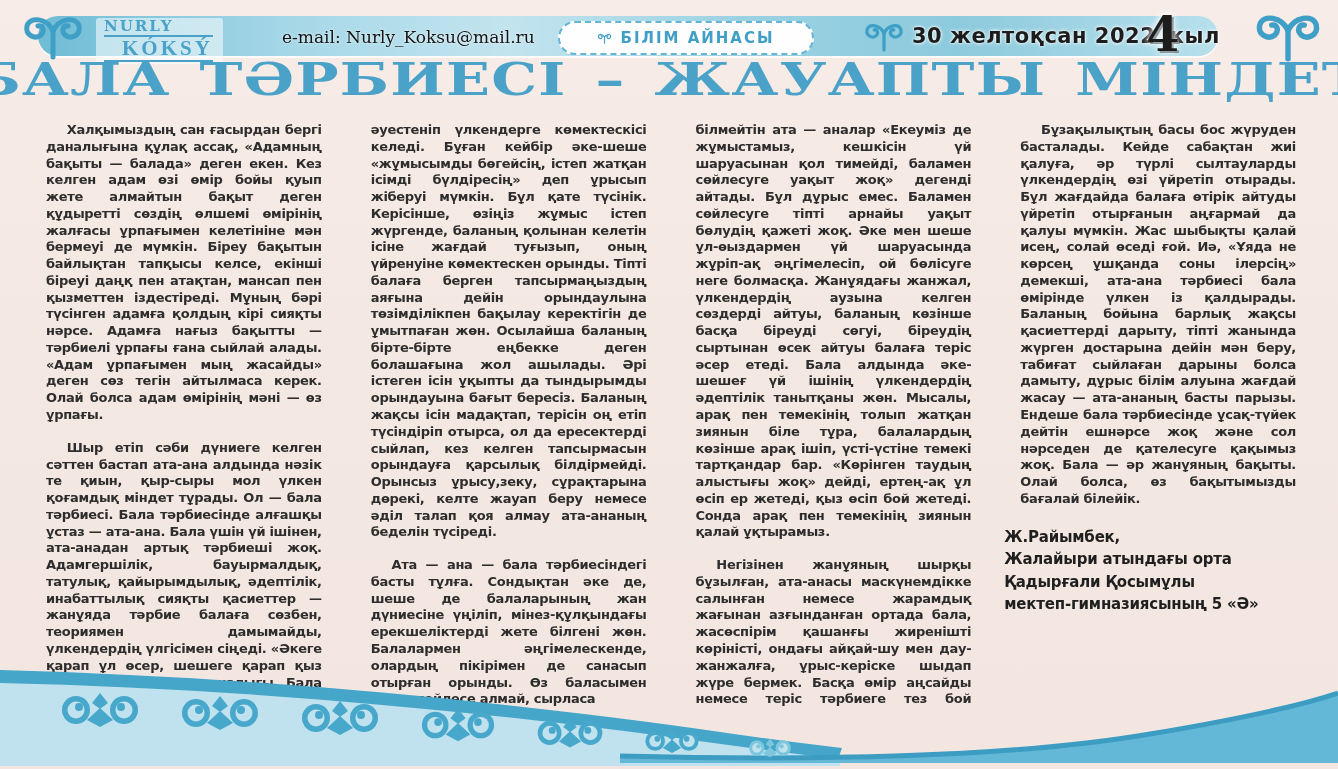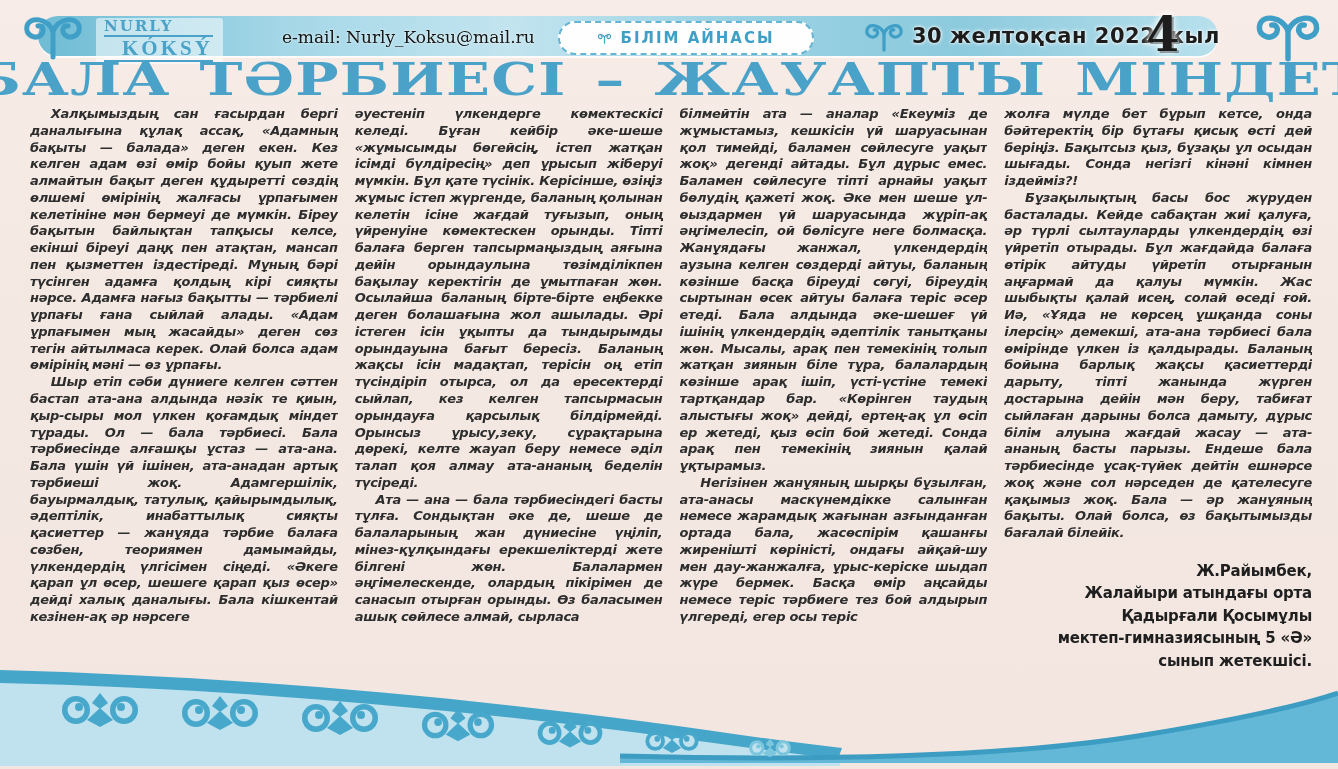--- a/index.html
+++ b/index.html
@@ -66,27 +66,27 @@
     transform:scaleX(1.28);transform-origin:center;
   }
   
   .columns{
     position:absolute;left:30px;top:106px;width:1282px;height:600px;
     display:grid;grid-template-columns:repeat(4,1fr);column-gap:17px;
     overflow:hidden;z-index:1;
   }
   .col{overflow:hidden;}
   .para{
-    margin:0;font-size:13px;line-height:1.29;letter-spacing:-0.3px;
+    margin:16px;font-size:13px;line-height:1.29;letter-spacing:-0.3px;
     font-weight:bold;color:#2d2d2d;text-align:justify;
-    -webkit-hyphens:none;hyphens:none;font-style:italic;
+    -webkit-hyphens:none;hyphens:none;
   }
   .para.indent{text-indent:1.6em;}
   .signature{
-    margin-top:18px;text-align:right;font-weight:bold;font-size:15px;
+    margin-top:18px;text-align:left;font-weight:bold;font-size:15px;
     line-height:1.5;color:#1f1f1f;letter-spacing:-0.2px;
   }
   
   .swoosh{position:absolute;left:0;top:668px;width:1338px;height:101px;z-index:2;}
   .hidden-defs{position:absolute;width:0;height:0;overflow:hidden;}
 </style>
 </head>
 <body>
 
 <svg class="hidden-defs" aria-hidden="true">
@@ -147,28 +147,26 @@
     <div class="col">
         <p class="para">әуестеніп үлкендерге көмектескісі келеді. Бұған кейбір әке-шеше «жұмысымды бөгейсің, істеп жатқан ісімді бүлдіресің» деп ұрысып жіберуі мүмкін. Бұл қате түсінік. Керісінше, өзіңіз жұмыс істеп жүргенде, баланың қолынан келетін ісіне жағдай туғызып, оның үйренуіне көмектескен орынды. Тіпті балаға берген тапсырмаңыздың аяғына дейін орындаулына төзімділікпен бақылау керектігін де ұмытпаған жөн. Осылайша баланың бірте-бірте еңбекке деген болашағына жол ашылады. Әрі істеген ісін ұқыпты да тындырымды орындауына бағыт бересіз. Баланың жақсы ісін мадақтап, терісін оң етіп түсіндіріп отырса, ол да ересектерді сыйлап, кез келген тапсырмасын орындауға қарсылық білдірмейді. Орынсыз ұрысу,зеку, сұрақтарына дөрекі, келте жауап беру немесе әділ талап қоя алмау ата-ананың беделін түсіреді.</p>
         <p class="para indent">Ата — ана — бала тәрбиесіндегі басты тұлға. Сондықтан әке де, шеше де балаларының жан дүниесіне үңіліп, мінез-құлқындағы ерекшеліктерді жете білгені жөн. Балалармен әңгімелескенде, олардың пікірімен де санасып отырған орынды. Өз баласымен ашық сөйлесе алмай, сырласа</p>
       </div>
     <div class="col">
         <p class="para">білмейтін ата — аналар «Екеуміз де жұмыстамыз, кешкісін үй шаруасынан қол тимейді, баламен сөйлесуге уақыт жоқ» дегенді айтады. Бұл дұрыс емес. Баламен сөйлесуге тіпті арнайы уақыт бөлудің қажеті жоқ. Әке мен шеше ұл-өыздармен үй шаруасында жұріп-ақ әңгімелесіп, ой бөлісуге неге болмасқа. Жанұядағы жанжал, үлкендердің аузына келген сөздерді айтуы, баланың көзінше басқа біреуді сөгуі, біреудің сыртынан өсек айтуы балаға теріс әсер етеді. Бала алдында әке-шешеғ үй ішінің үлкендердің әдептілік танытқаны жөн. Мысалы, арақ пен темекінің толып жатқан зиянын біле тұра, балалардың көзінше арақ ішіп, үсті-үстіне темекі тартқандар бар. «Көрінген таудың алыстығы жоқ» дейді, ертең-ақ ұл өсіп ер жетеді, қыз өсіп бой жетеді. Сонда арақ пен темекінің зиянын қалай ұқтырамыз.</p>
         <p class="para indent">Негізінен жанұяның шырқы бұзылған, ата-анасы маскүнемдікке салынған немесе жарамдық жағынан азғынданған ортада бала, жасөспірім қашанғы жиренішті көріністі, ондағы айқай-шу мен дау-жанжалға, ұрыс-керіске шыдап жүре бермек. Басқа өмір аңсайды немесе теріс тәрбиеге тез бой алдырып үлгереді, егер осы теріс</p>
       </div>
     <div class="col">
 
-    <p class="para">жолға мүлде бет бұрып кетсе, онда бәйтеректің бір бұтағы қисық өсті дей беріңіз. Бақытсыз қыз, бұзақы ұл осыдан шығады. Сонда негізгі кінәні кімнен іздейміз?!</p>
         <p class="para indent">Бұзақылықтың басы бос жүруден басталады. Кейде сабақтан жиі қалуға, әр түрлі сылтауларды үлкендердің өзі үйретіп отырады. Бұл жағдайда балаға өтірік айтуды үйретіп отырғанын аңғармай да қалуы мүмкін. Жас шыбықты қалай исең, солай өседі ғой. Иә, «Ұяда не көрсең ұшқанда соны ілерсің» демекші, ата-ана тәрбиесі бала өмірінде үлкен із қалдырады. Баланың бойына барлық жақсы қасиеттерді дарыту, тіпті жанында жүрген достарына дейін мән беру, табиғат сыйлаған дарыны болса дамыту, дұрыс білім алуына жағдай жасау — ата-ананың басты парызы. Ендеше бала тәрбиесінде ұсақ-түйек дейтін ешнәрсе жоқ және сол нәрседен де қателесуге қақымыз жоқ. Бала — әр жанұяның бақыты. Олай болса, өз бақытымызды бағалай білейік.</p>
         <div class="signature">
           <div>Ж.Райымбек,</div>
           <div>Жалайыри атындағы орта</div>
           <div>Қадырғали Қосымұлы</div>
           <div>мектеп-гимназиясының 5 «Ә»</div>
-          <div>сынып жетекшісі.</div>
         </div>
       </div>
   </div>
 
   <svg class="swoosh" viewBox="0 0 1338 101" preserveAspectRatio="none">
 
     <path d="M0,12 C220,18 430,36 640,62 C700,70 760,78 840,85 L840,98 L0,98 Z" fill="#bfe2ee"></path>
 
     <path d="M620,88 C820,93 1010,90 1150,66 C1240,51 1305,36 1338,27 L1338,95 L620,95 Z" fill="#63b8d7"></path>
 

